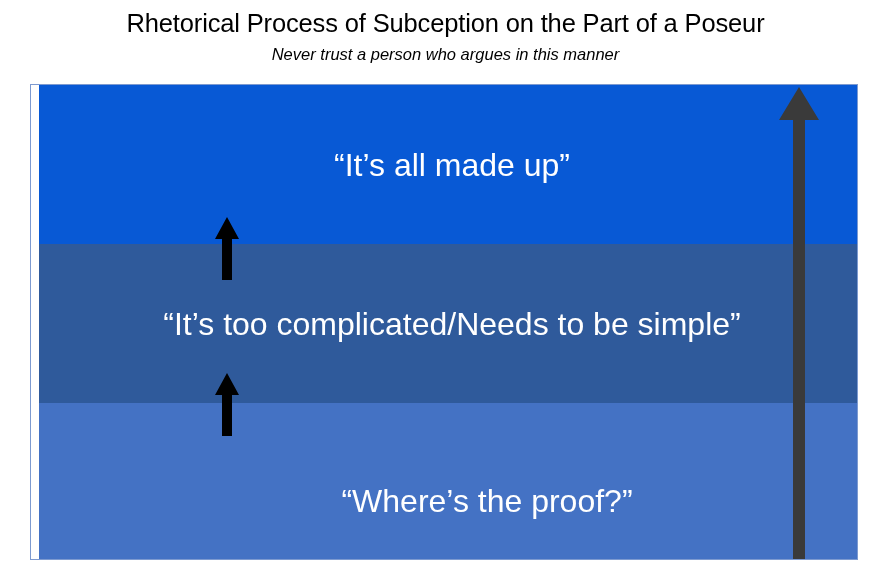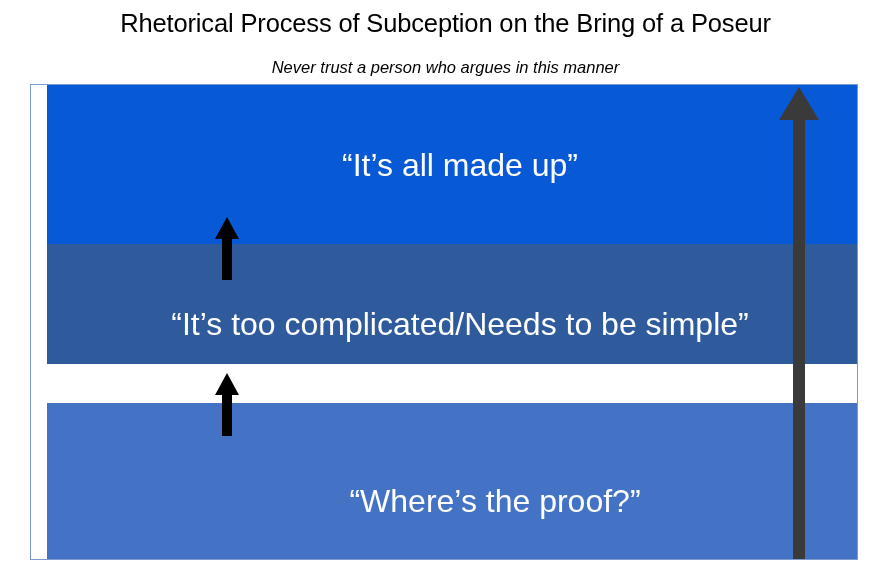--- a/index.html
+++ b/index.html
@@ -33,58 +33,58 @@
     color: #000000;
     white-space: nowrap;
   }
   #page-subtitle {
     font-size: 16.5px;
     font-style: italic;
     font-weight: 400;
     line-height: 24px;
     color: #000000;
     white-space: nowrap;
-    margin-top: 15px;
+    margin-top: 2px;
   }
 
   
   #diagram {
     position: absolute;
     left: 30px;
     top: 84px;
     width: 828px;
     height: 476px;
     box-sizing: border-box;
     border: 1px solid #7d9ad0;
     overflow: hidden;
   }
 
   .band {
     position: absolute;
-    left: 16px;
+    left: 8px;
     width: 100%;
     box-sizing: border-box;
   }
   .band-label {
     position: absolute;
     left: 0;
     width: 100%;
     text-align: center;
     color: #ffffff;
     font-size: 32px;
     font-weight: 400;
     line-height: 40px;
     white-space: nowrap;
   }
 
   
   #band-top       { top: 0px;   height: 159px; }
   #band-top .band-label    { top: 60px; }
 
-  #band-middle    { top: 159px; height: 120px; }
+  #band-middle    { top: 159px; height: 159px; }
   #band-middle .band-label { top: 60px; }
 
   #band-bottom    { top: 318px; height: 158px; }
   #band-bottom .band-label { top: 78px; }
 
   
   .black-arrow {
     position: absolute;
     width: 26px;
     pointer-events: none;
@@ -117,21 +117,21 @@
     width: 42px;
     height: 474px;
     pointer-events: none;
   }
   #arrow-escalation svg { display: block; width: 42px; height: 474px; }
 </style>
 </head>
 <body>
 
 <div id="title-block">
-  <div id="page-title">Rhetorical Process of Subception on the Bring of a Poseur</div>
+  <div id="page-title">Rhetorical Process of Subception on the Part of a Poseur</div>
   <div id="page-subtitle">Never trust a person who argues in this manner</div>
 </div>
 
 <div id="diagram" style="border-color: rgb(125, 154, 208);">
 
   <div class="band" id="band-top" style="background: rgb(8, 89, 213);">
     <div class="band-label" style="color: rgb(255, 255, 255);">“It’s all made up”</div>
   </div>
 
   <div class="band" id="band-middle" style="background: rgb(47, 90, 155);">

